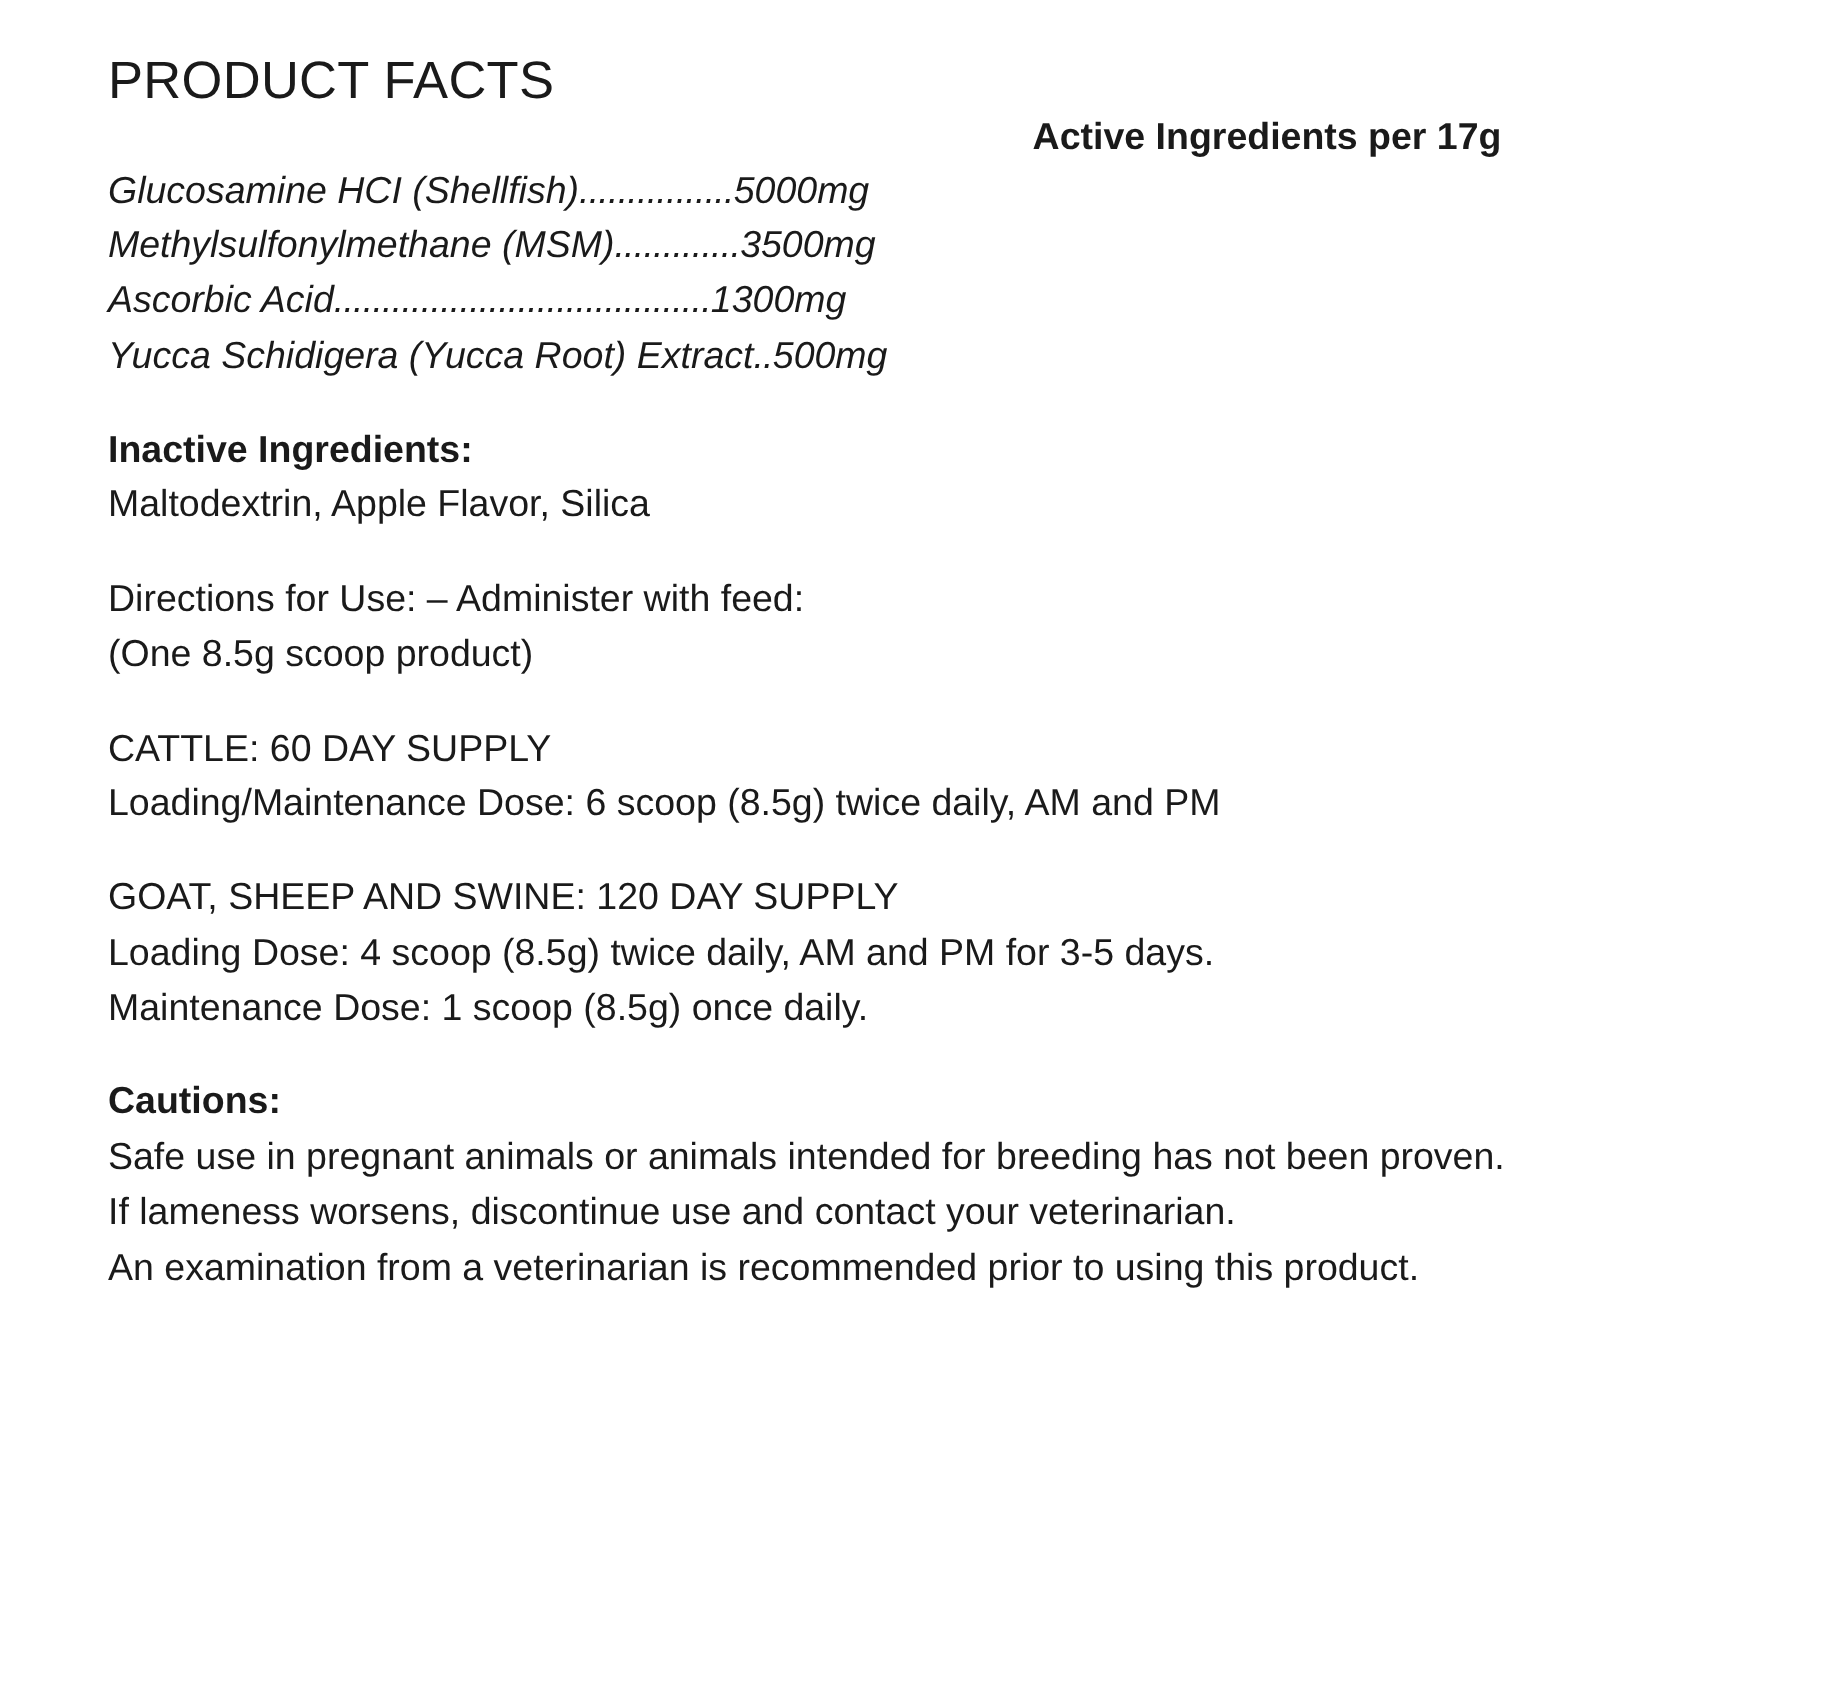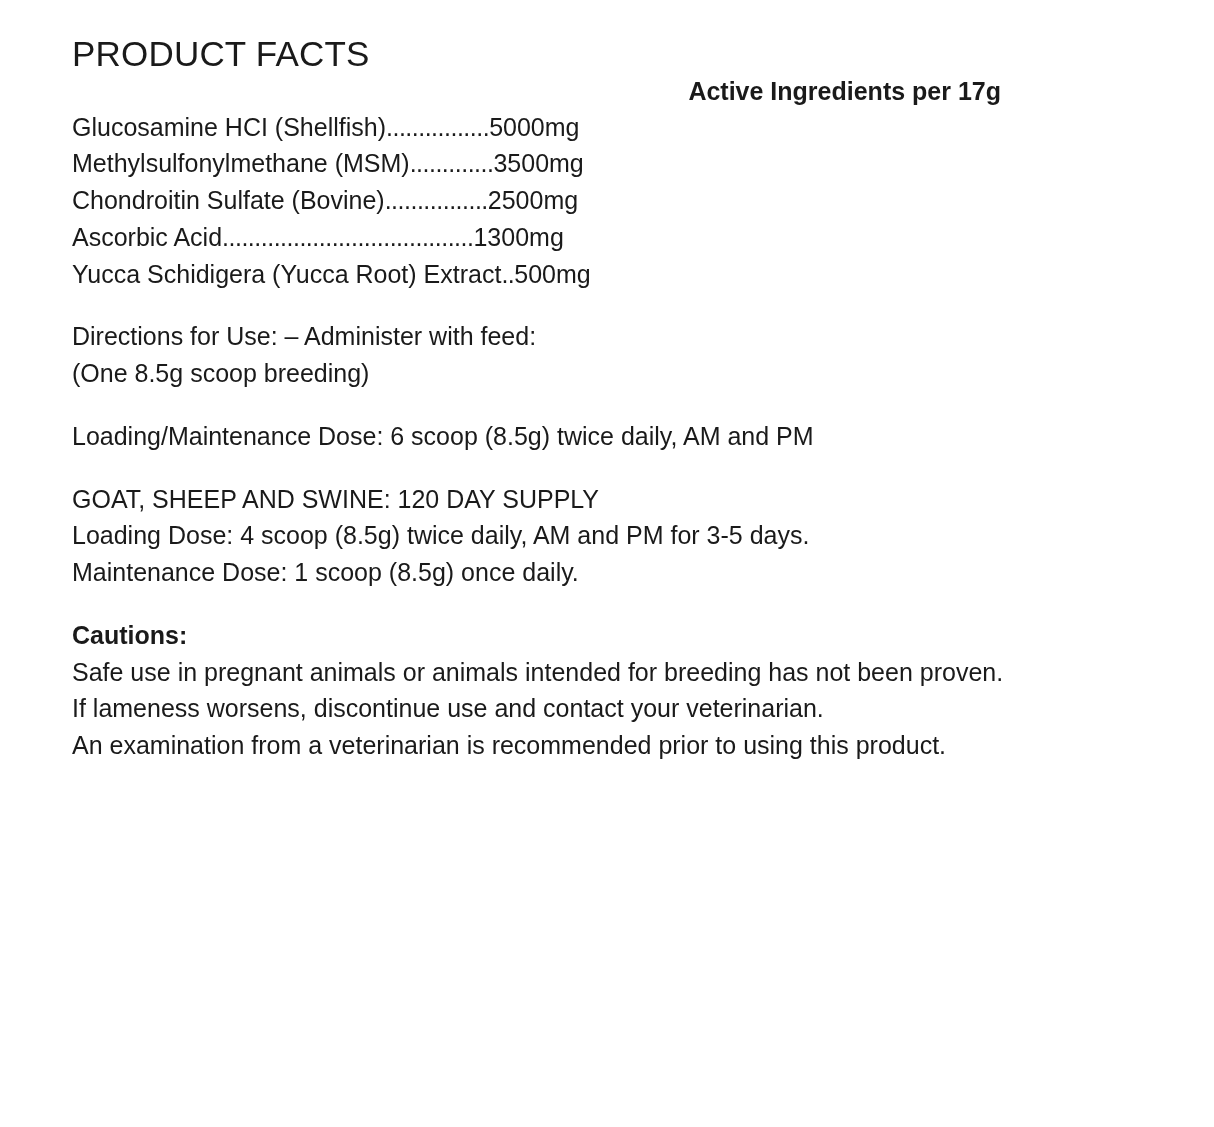--- a/index.html
+++ b/index.html
@@ -39,20 +39,21 @@
     margin: 0;
     padding: 0;
     list-style: none;
   }
   .ing-row {
     font-size: 25px;
     font-weight: 400;
     line-height: 1.47;
     white-space: nowrap;
     display: block;
+    font-style: italic;
   }
   .ing-row .dots {
     letter-spacing: -0.5px;
   }
   .block {
     margin-top: 26px;
   }
   .bold {
     font-weight: normal;
   }
@@ -72,32 +73,36 @@
 
 <div class="page">
 
   <h1 class="title">PRODUCT FACTS</h1>
 
   <div class="subhead">Active Ingredients per 17g</div>
 
   <div class="ing-list">
     <div class="ing-row"><span>Glucosamine HCI (Shellfish)</span><span class="dots">................</span><span>5000mg</span></div>
     <div class="ing-row"><span>Methylsulfonylmethane (MSM)</span><span class="dots">.............</span><span>3500mg</span></div>
-    <div class="ing-row"><span>Chondroitin Sulfate (Bovine)</span><span class="dots">................</span><span>2500mg</span></div>
     <div class="ing-row"><span>Ascorbic Acid</span><span class="dots">.......................................</span><span>1300mg</span></div>
     <div class="ing-row"><span>Yucca Schidigera (Yucca Root) Extract</span><span class="dots">..</span><span>500mg</span></div>
   </div>
 
+  <div class="block">
+    <div class="line bold-head">Inactive Ingredients:</div>
+    <div class="line">Maltodextrin, Apple Flavor, Silica</div>
+  </div>
 
   <div class="block">
     <div class="line"><span class="bold">Directions for Use:</span><span> – Administer with feed:</span></div>
-    <div class="line">(One 8.5g scoop breeding)</div>
+    <div class="line">(One 8.5g scoop product)</div>
   </div>
 
   <div class="block">
+    <div class="line"><span class="bold">CATTLE:</span><span> 60 DAY SUPPLY</span></div>
     <div class="line">Loading/Maintenance Dose: 6 scoop (8.5g) twice daily, AM and PM</div>
   </div>
 
   <div class="block">
     <div class="line"><span class="bold">GOAT, SHEEP AND SWINE:</span><span> 120 DAY SUPPLY</span></div>
     <div class="line">Loading Dose: 4 scoop (8.5g) twice daily, AM and PM for 3-5 days.</div>
     <div class="line">Maintenance Dose: 1 scoop (8.5g) once daily.</div>
   </div>
 
   <div class="block">

